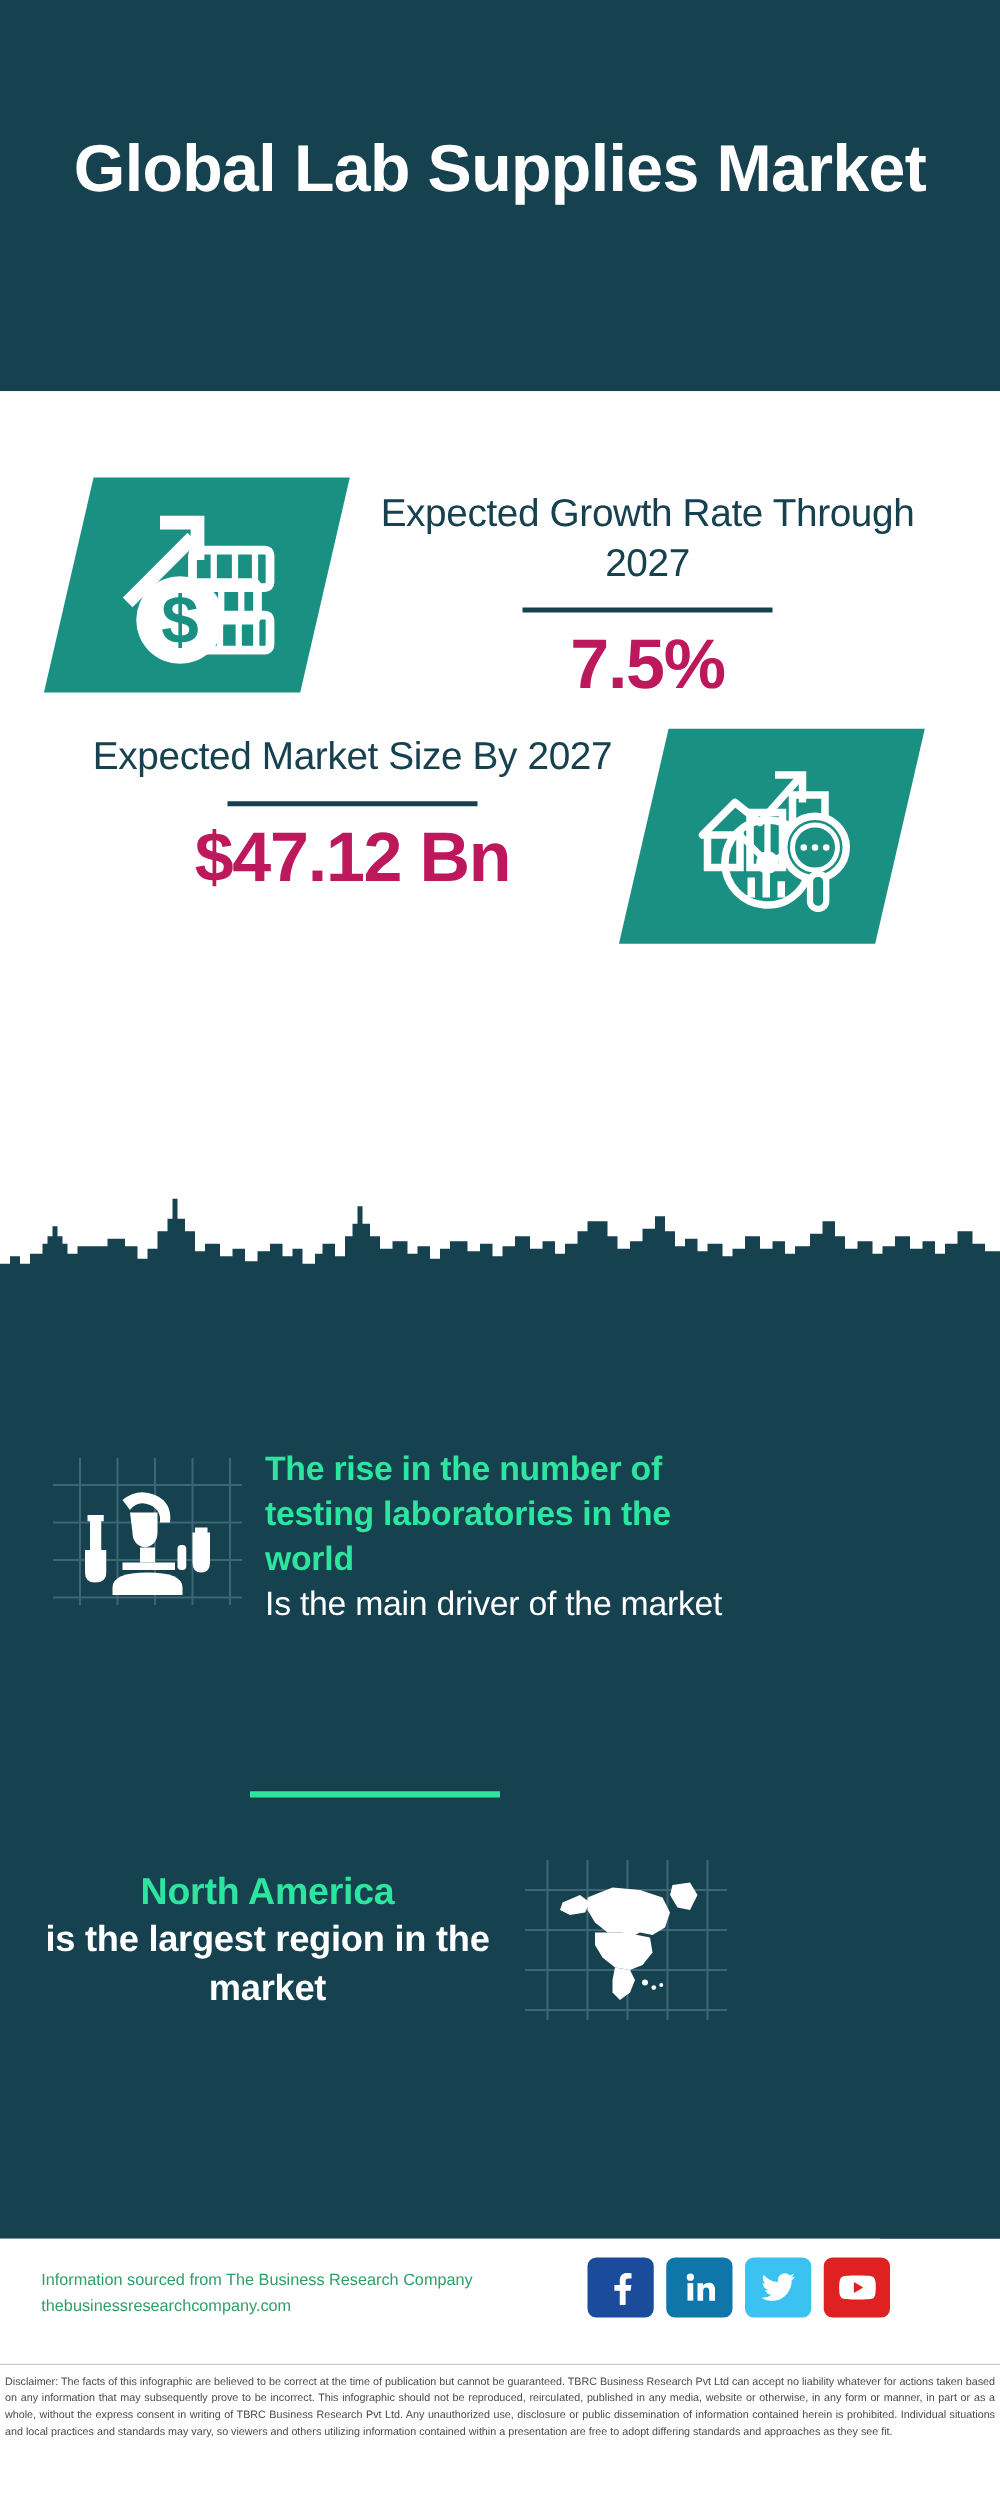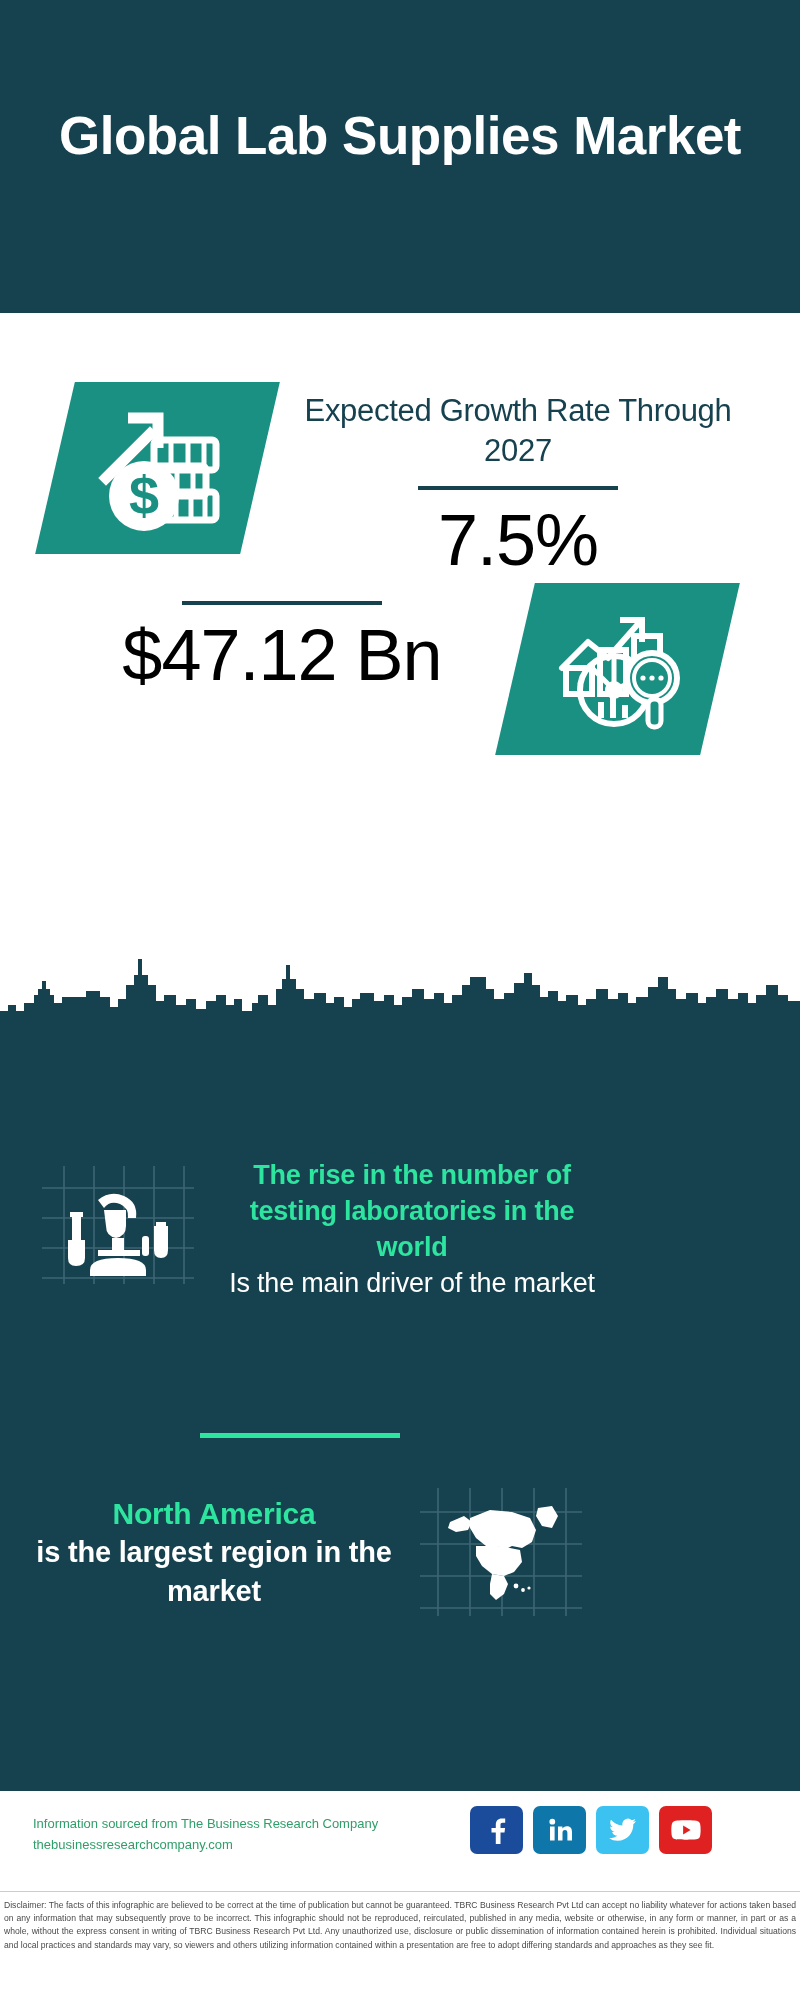--- a/index.html
+++ b/index.html
@@ -87,23 +87,23 @@
     line-height: 1.28;
     letter-spacing: -0.3px;
   }
   .stat-rule {
     width: 200px;
     height: 4px;
     background: #16414F;
     margin: 16px auto 8px auto;
   }
   .stat-value {
-    color: #000000;
-    font-weight: normal;
-    font-size: 72px;
+    color: #be185d;
+    font-weight: bold;
+    font-size: 56px;
     line-height: 1.18;
     letter-spacing: -1px;
   }
 
   
   .skyline {
     position: absolute;
     left: 0; top: 955px;
     width: 800px;
     height: 62px;
@@ -123,21 +123,21 @@
     overflow: hidden;
   }
 
   .driver-grid { left: 42px; top: 150px; width: 152px; height: 118px; }
   .region-grid { left: 420px; top: 472px; width: 162px; height: 128px; }
 
   .driver-text {
     position: absolute;
     left: 212px; top: 142px;
     width: 400px;
-    text-align: center;
+    text-align: left;
   }
   .driver-highlight {
     color: #2EE5A0;
     font-weight: bold;
     font-size: 27px;
     line-height: 1.33;
     letter-spacing: -0.2px;
   }
   .driver-sub {
     color: #ffffff;
@@ -266,20 +266,21 @@
       </div>
     </div>
 
     <div class="stat-text-right">
       <div class="stat-label">Expected Growth Rate Through 2027</div>
       <div class="stat-rule"></div>
       <div class="stat-value">7.5%</div>
     </div>
 
     <div class="stat-text-left">
+      <div class="stat-label">Expected Market Size By 2027</div>
       <div class="stat-rule"></div>
       <div class="stat-value">$47.12 Bn</div>
     </div>
 
     <div class="para stat2-icon">
       <div class="icon-wrap">
         <svg width="132" height="126" viewBox="0 0 132 126" fill="none">
 
           <path d="M10 62 L36 36 L56 52 L86 18" stroke="#ffffff" stroke-width="6" fill="none" stroke-linecap="round" stroke-linejoin="round"></path>
           <path d="M68 14 L90 14 L90 36" stroke="#ffffff" stroke-width="6" fill="none"></path>

